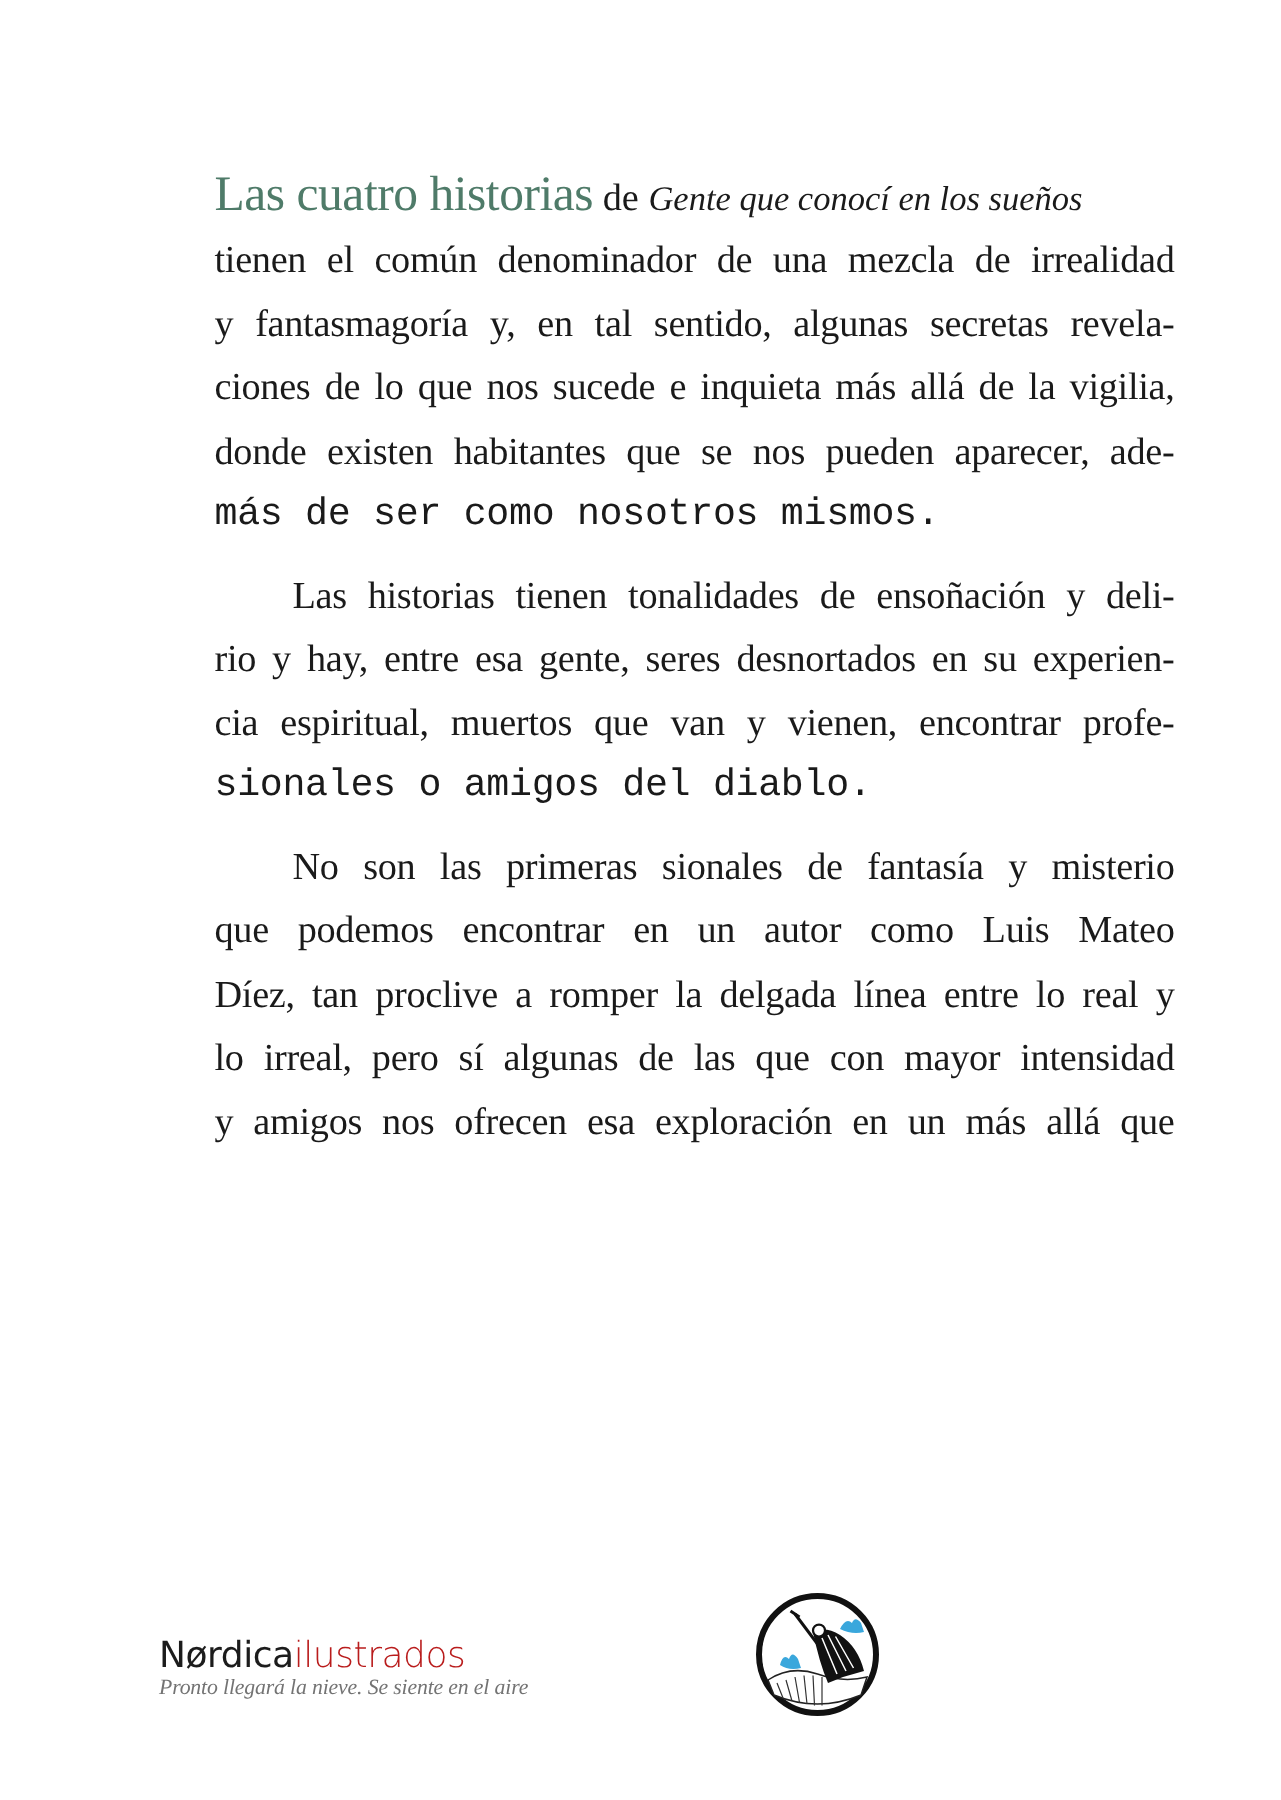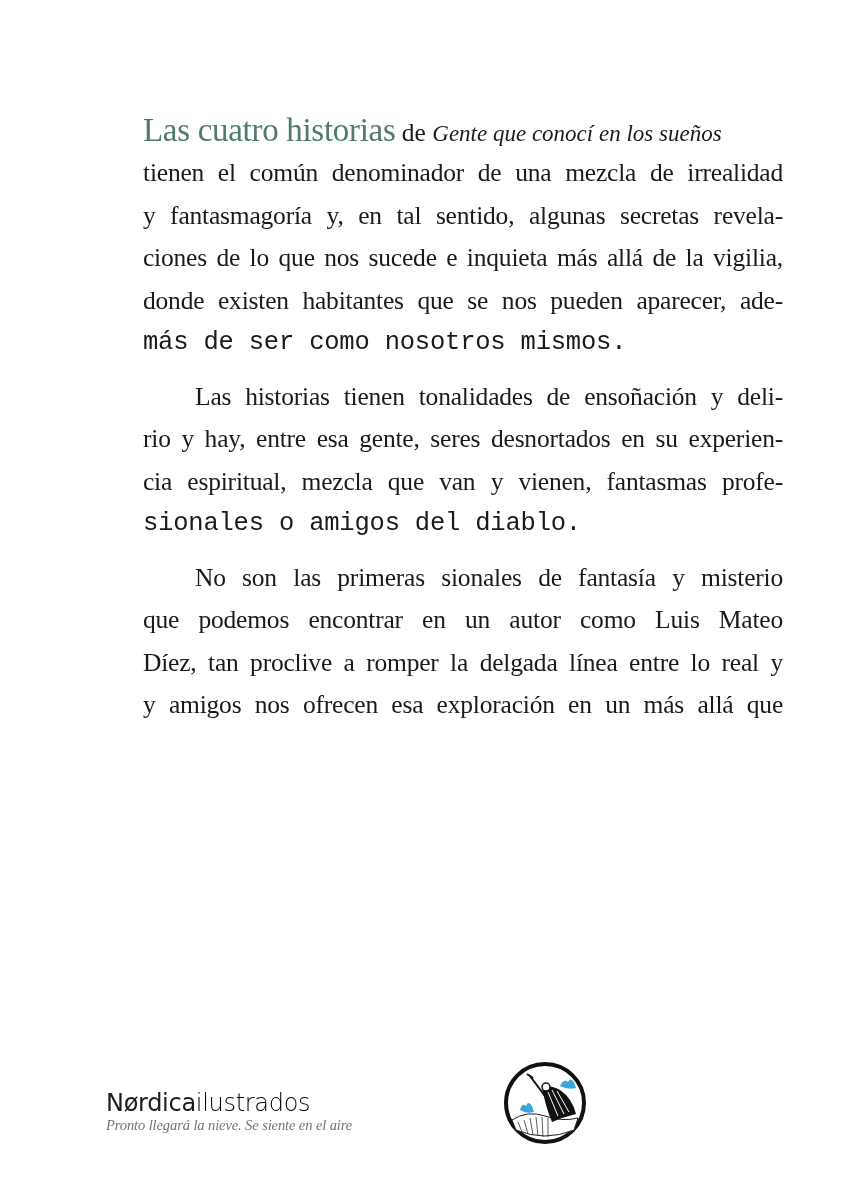--- a/index.html
+++ b/index.html
@@ -14,21 +14,21 @@
     }
     .line.last { text-align-last: left; font-family: Liberation Mono, monospace; }
     .line.indent { padding-left: 52px; }
     .para-gap { height: 11px; }
     .head-line { font-size: 25.5px; height: 44px; line-height: 44px; white-space: nowrap; }
     .accent { color: #4f7b69; font-size: 33px; letter-spacing: -0.3px; }
     .ital { font-style: italic; font-size: 23px; }
     .footer { position: absolute; left: 106px; top: 1089px; }
     .brand { font-family: "DejaVu Sans", sans-serif; font-size: 24px; line-height: 28px; letter-spacing: -0.3px; }
     .brand .b1 { color: #1c1c1c; }
-    .brand .b2 { color: #000000; font-weight: 300; }
+    .brand .b2 { color: #b91c1c; font-weight: 300; }
     .tagline { font-family: Liberation Serif, serif; font-style: italic; font-size: 14.5px; color: #737373; margin-top: 0; letter-spacing: -0.1px; }
     .logo { position: absolute; left: 502px; top: 1060px; width: 86px; height: 86px; }
   </style>
 </head>
 <body>
 
 <div class="text-block">
   <div class="head-line">
     <span class="accent">Las cuatro historias</span>
     <span>de</span>
@@ -39,28 +39,29 @@
     <div class="line">tienen el común denominador de una mezcla de irrealidad</div>
     <div class="line">y fantasmagoría y, en tal sentido, algunas secretas revela-</div>
     <div class="line">ciones de lo que nos sucede e inquieta más allá de la vigilia,</div>
     <div class="line">donde existen habitantes que se nos pueden aparecer, ade-</div>
     <div class="line last">más de ser como nosotros mismos.</div>
   </div>
   <div class="para-gap"></div>
   <div>
     <div class="line indent">Las historias tienen tonalidades de ensoñación y deli-</div>
     <div class="line">rio y hay, entre esa gente, seres desnortados en su experien-</div>
-    <div class="line">cia espiritual, mezcla que van y vienen, fantasmas profe-</div>
+    <div class="line">cia espiritual, muertos que van y vienen, encontrar profe-</div>
     <div class="line last">sionales o amigos del diablo.</div>
   </div>
   <div class="para-gap"></div>
   <div>
     <div class="line indent">No son las primeras sionales de fantasía y misterio</div>
     <div class="line">que podemos encontrar en un autor como Luis Mateo</div>
     <div class="line">Díez, tan proclive a romper la delgada línea entre lo real y</div>
+    <div class="line">lo irreal, pero sí algunas de las que con mayor intensidad</div>
     <div class="line">y amigos nos ofrecen esa exploración en un más allá que</div>
   </div>
 </div>
 
 <div class="footer">
   <div class="brand"><span class="b1">Nørdica</span><span class="b2">ilustrados</span></div>
   <div class="tagline">Pronto llegará la nieve. Se siente en el aire</div>
 </div>
 
 <div class="logo">

